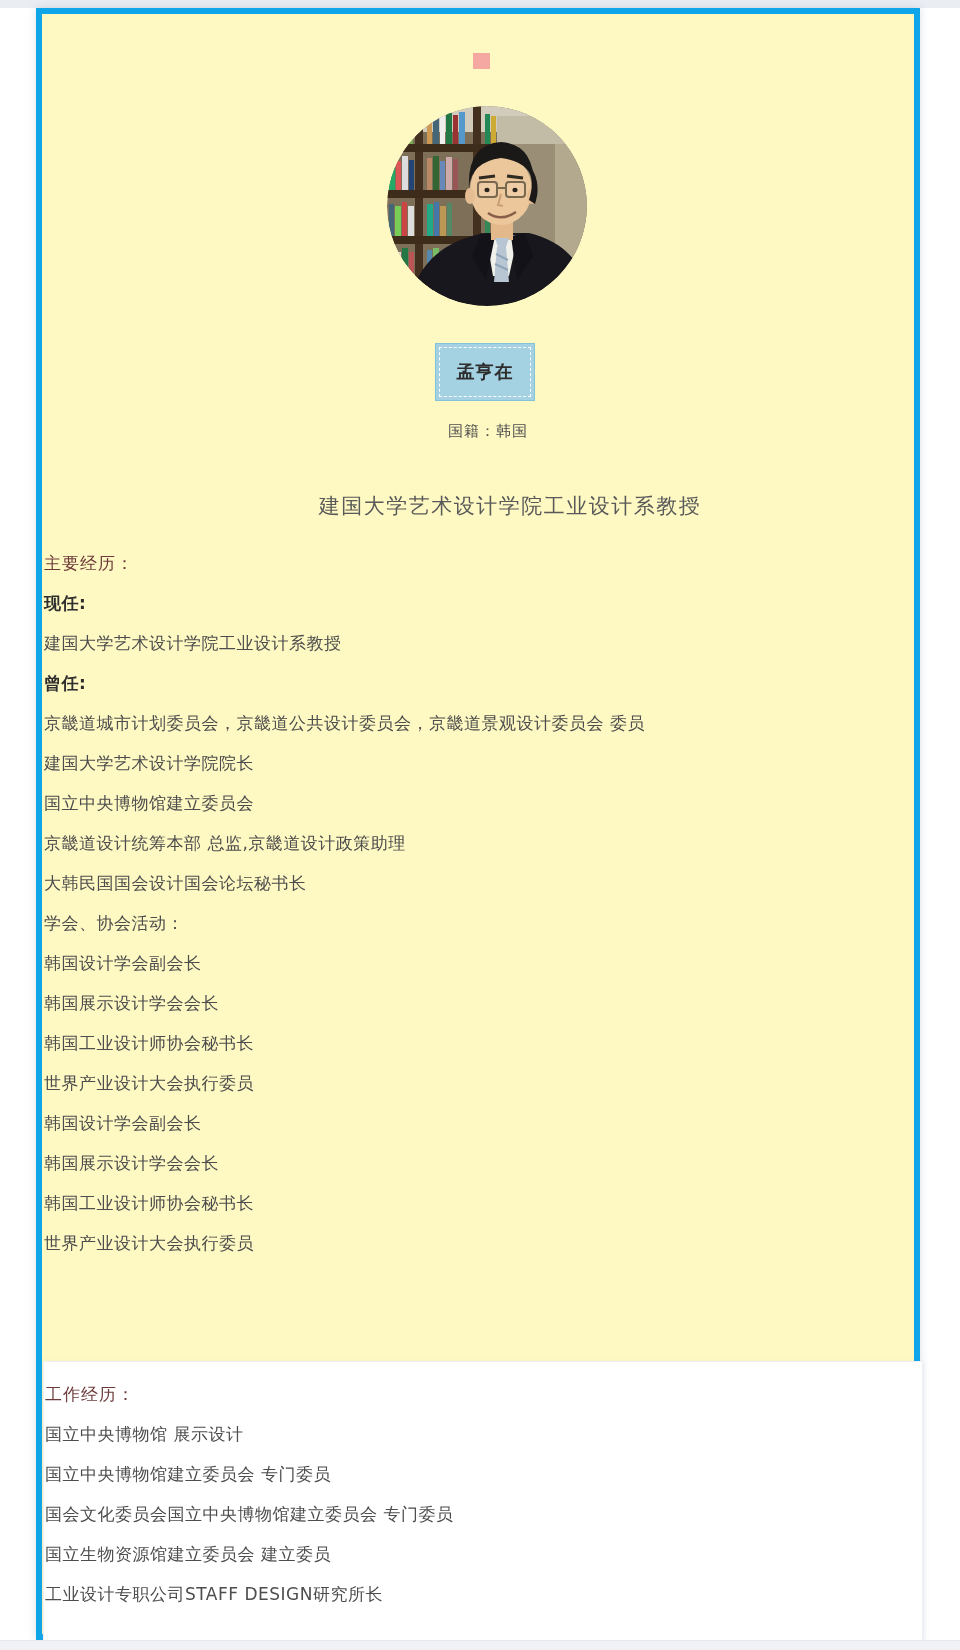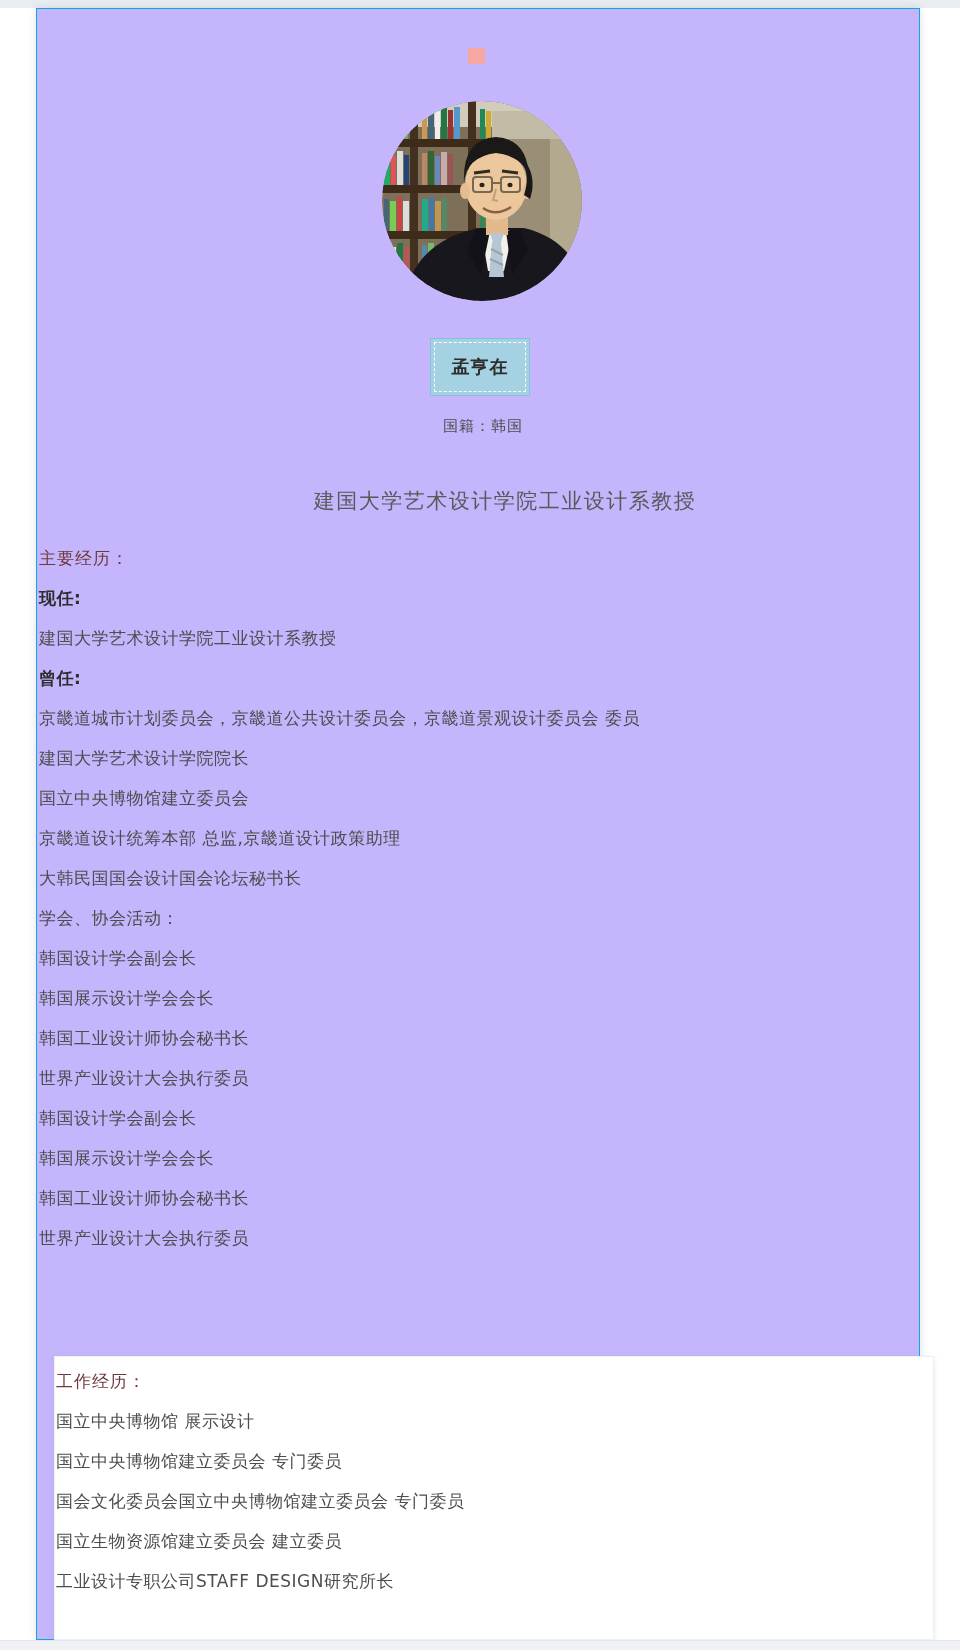--- a/index.html
+++ b/index.html
@@ -3,22 +3,22 @@
 <meta charset="utf-8">
 <style>
   * { margin:0; padding:0; box-sizing:border-box; }
   html,body { width:960px; background:#ffffff; }
   body { font-family:"DejaVu Sans","Liberation Sans",sans-serif; }
   .page { position:relative; width:960px; height:1650px; background:#ffffff; overflow:hidden; }
 
   .top-band { position:absolute; left:0; top:0; width:960px; height:8px; background:#eaedf2; }
   .bottom-band { position:absolute; left:0; top:1640px; width:960px; height:10px; background:#eff1f4; border-top:1px solid #e3e7ed; }
 
-  .card { position:absolute; left:36px; top:8px; width:884px; height:1632px; background:#c4b5fd;
-          border:1px solid #0ea5e9; box-shadow:0 0 8px rgba(140,152,170,.30); }
+  .card { position:absolute; left:36px; top:8px; width:884px; height:1632px; background:#fef9c3;
+          border:6px solid #0ea5e9; box-shadow:0 0 8px rgba(140,152,170,.30); }
 
   .pink-marker { position:absolute; left:431px; top:39px; width:17px; height:16px; background:#f5a8a1; }
 
   .photo-wrap { position:absolute; left:345px; top:92px; width:200px; height:200px; border-radius:50%; overflow:hidden; }
   .photo-wrap svg { display:block; }
 
   .name-box { position:absolute; left:393px; top:329px; width:100px; height:58px;
               background:#a5d2e2; border:1px solid #85c1d8;
               display:flex; align-items:center; justify-content:center; cursor:pointer; }
   .name-box::before { content:""; position:absolute; left:3px; top:3px; right:3px; bottom:3px;
@@ -29,23 +29,23 @@
                  font-size:15px; color:#4c4c4c; letter-spacing:1px;padding-left:8px; }
 
   .prof-title { position:absolute; left:0; top:478px; width:884px; text-align:center;
                 font-size:21px; color:#595959; letter-spacing:1.5px; transform:translateX(26px); }
 
   .bio { position:absolute; left:2px; top:529px; width:870px; }
   .line { font-size:17px; line-height:40px; color:#4d4d4d; letter-spacing:.5px; white-space:nowrap; }
   .line.strong { color:#2e2e2e; font-weight:bold; }
   .section-header { font-size:17px; line-height:40px; font-weight:normal; color:#6d3a3a; letter-spacing:1px; }
 
-  .work-box { position:absolute; left:17px; top:1347px; width:880px; height:284px;
+  .work-box { position:absolute; left:1px; top:1347px; width:880px; height:284px;
               background:#ffffff; border:1px solid #edf0f4; box-shadow:0 2px 5px rgba(150,160,178,.25);
-              padding:4px 0 0 1px; }
+              padding:12px 0 0 1px; }
 </style>
 </head>
 <body>
 
 <div class="page">
   <div class="top-band"></div>
 
   <div class="card">
 
     <div class="pink-marker"></div>

